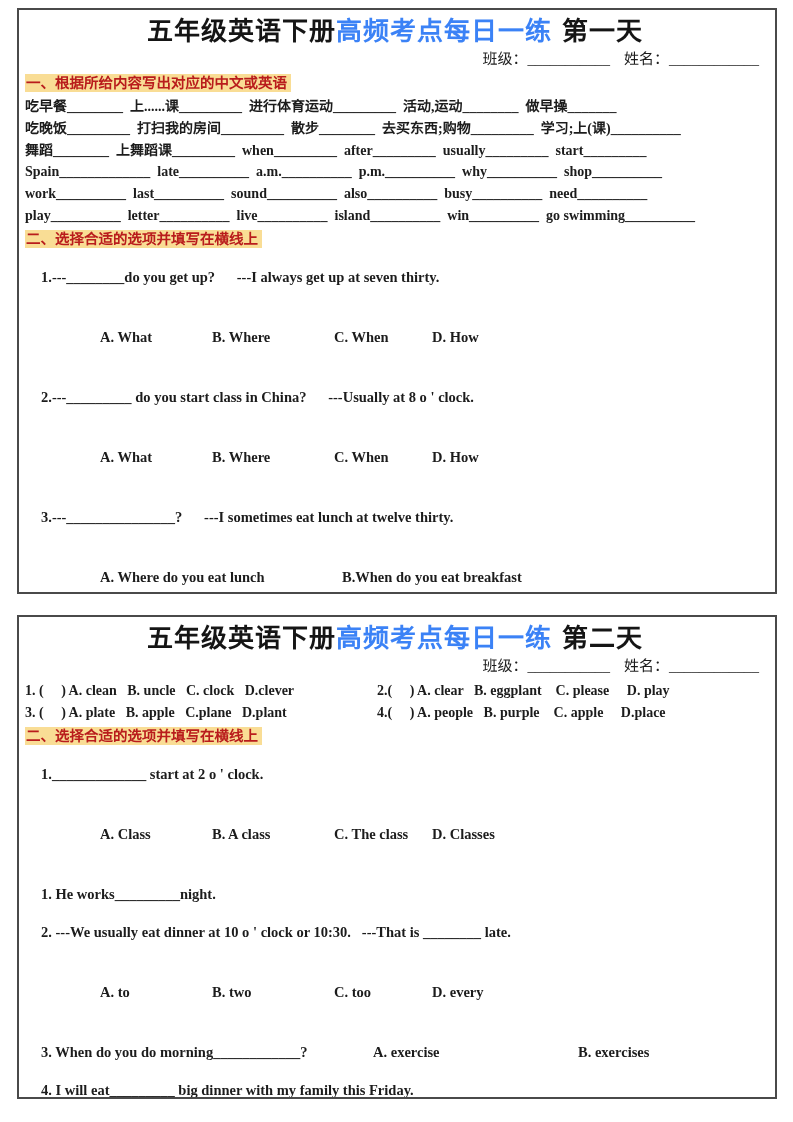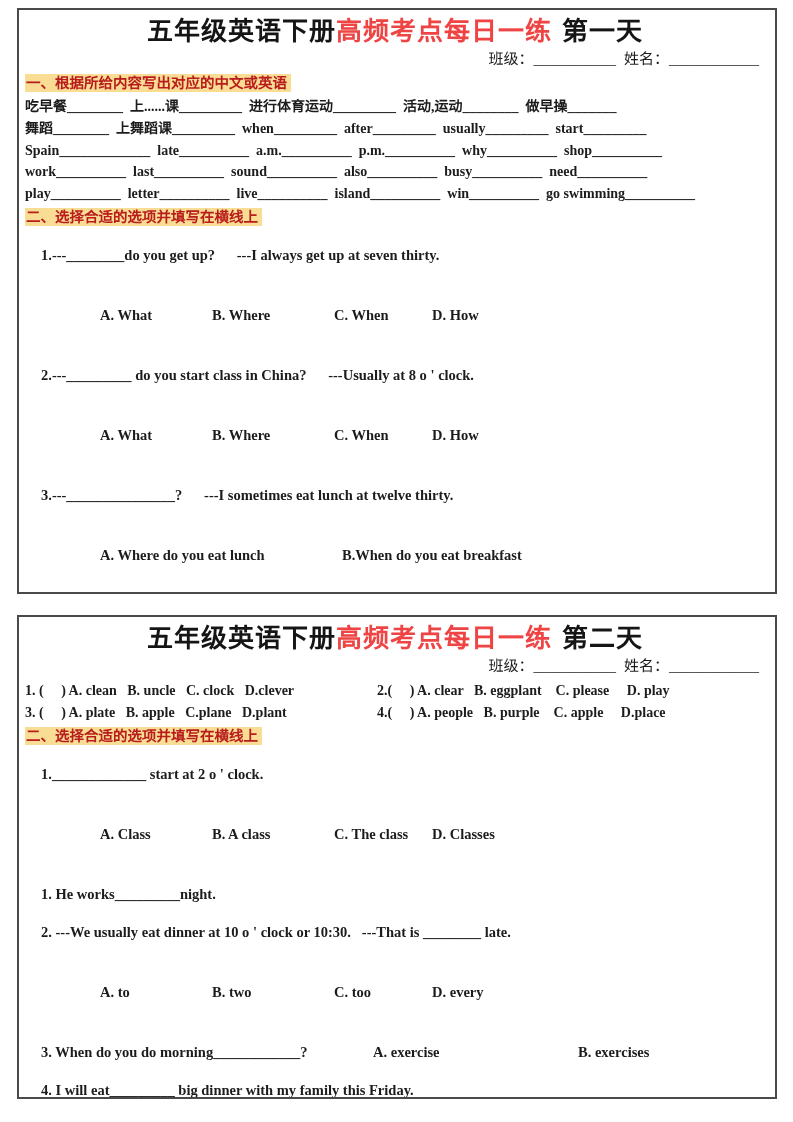--- a/index.html
+++ b/index.html
@@ -15,28 +15,28 @@
   }
   .card-1{height:586px;}
   .card-2{height:484px;margin-top:21px;}
 
   .title{
     text-align:center;margin:1px 0 0 0;
     font-family:"Liberation Sans","DejaVu Sans",sans-serif;
     font-size:26px;font-weight:900;line-height:32px;color:#151515;
     letter-spacing:1px;
   }
-  .t-red{color:#ef4444;}
+  .t-red{color:#3b82f6;}
   .t-day{margin-left:10px;}
 
   .name-row{
     text-align:right;padding-right:6px;margin:1px 0 3px 0;
     font-size:15px;line-height:22px;white-space:pre-wrap;
   }
-  .name-row .lbl{margin-left:8px;}
+  .name-row .lbl{margin-left:14px;}
   .blank-line{letter-spacing:0;}
 
   .sec-h{margin:2px 0 2px 0;line-height:21px;font-size:14.5px;}
   .sec-h span{
     font-family:"Liberation Sans","DejaVu Sans",sans-serif;font-weight:bold;
     background:#f9dd95;color:#b91c1c;padding:1px 4px 1px 1px;
   }
 
   .vocab p{margin:0;font-size:14px;line-height:21.8px;font-weight:bold;white-space:pre-wrap;}
 
@@ -60,20 +60,21 @@
 
   <section class="card card-1">
     <h1 class="title"><span>五年级英语下册</span><span class="t-red">高频考点每日一练</span><span class="t-day">第一天</span></h1>
 
     <div class="name-row"><span>班级：</span><span class="blank-line">___________</span><span class="lbl">姓名：</span><span class="blank-line">____________</span></div>
 
     <div class="sec-h"><span>一、根据所给内容写出对应的中文或英语</span></div>
 
     <div class="vocab">
       <p>吃早餐________  上......课_________  进行体育运动_________  活动,运动________  做早操_______</p>
+      <p>吃晚饭_________  打扫我的房间_________  散步________  去买东西;购物_________  学习;上(课)__________</p>
       <p>舞蹈________  上舞蹈课_________  when_________  after_________  usually_________  start_________</p>
       <p>Spain_____________  late__________  a.m.__________  p.m.__________  why__________  shop__________</p>
       <p>work__________  last__________  sound__________  also__________  busy__________  need__________</p>
       <p>play__________  letter__________  live__________  island__________  win__________  go swimming__________</p>
     </div>
 
     <div class="sec-h"><span>二、选择合适的选项并填写在横线上</span></div>
 
     <div class="q">
 

